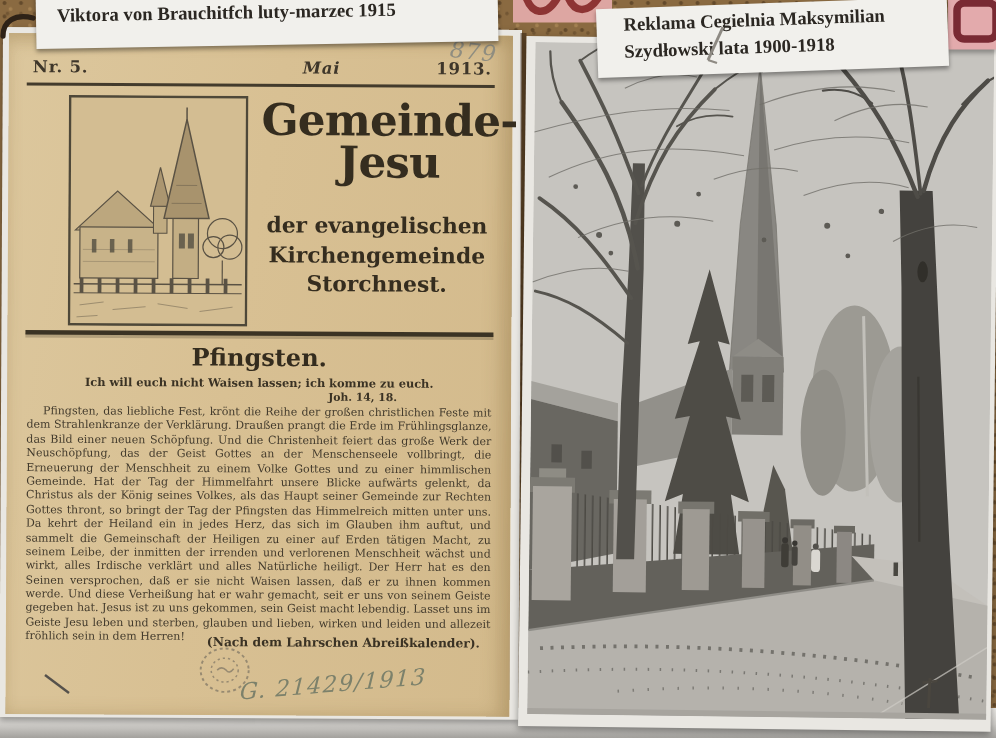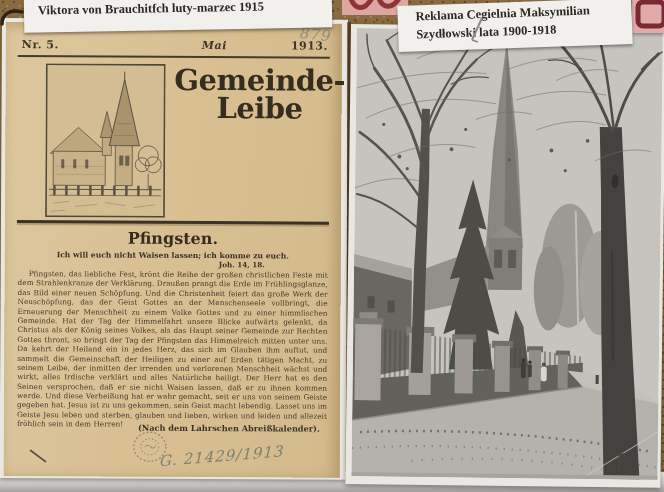--- a/index.html
+++ b/index.html
@@ -155,21 +155,26 @@
         <line x1="8" y1="140" x2="24" y2="138"></line>
           <line x1="30" y1="143" x2="52" y2="141"></line>
         <line x1="60" y1="139" x2="80" y2="142"></line>
           <line x1="88" y1="144" x2="110" y2="141"></line>
         <line x1="6" y1="148" x2="20" y2="147"></line>
       </g>
     </svg>
 
     <div class="abs" id="masthead-title">
       <span class="t1">Gemeinde-</span>
-      <span class="t2">Leibe</span>
+      <span class="t2">Jesu</span>
+    </div>
+    <div class="abs" id="masthead-sub">
+      <div>der evangelischen</div>
+      <div>Kirchengemeinde</div>
+      <div>Storchnest.</div>
     </div>
 
     <div class="abs" id="thick-rule"></div>
 
     <div class="abs" id="article-heading">Pfingsten.</div>
     <div class="abs" id="verse-line">Ich will euch nicht Waisen lassen; ich komme zu euch.</div>
     <div class="abs" id="verse-ref">Joh. 14, 18.</div>
     <div class="abs" id="article-body">Pfingsten, das liebliche Fest, krönt die Reihe der großen christlichen Feste mit dem Strahlenkranze der Verklärung. Draußen prangt die Erde im Frühlingsglanze, das Bild einer neuen Schöpfung. Und die Christenheit feiert das große Werk der Neuschöpfung, das der Geist Gottes an der Menschenseele vollbringt, die Erneuerung der Menschheit zu einem Volke Gottes und zu einer himmlischen Gemeinde. Hat der Tag der Himmelfahrt unsere Blicke aufwärts gelenkt, da Christus als der König seines Volkes, als das Haupt seiner Gemeinde zur Rechten Gottes thront, so bringt der Tag der Pfingsten das Himmelreich mitten unter uns. Da kehrt der Heiland ein in jedes Herz, das sich im Glauben ihm auftut, und sammelt die Gemeinschaft der Heiligen zu einer auf Erden tätigen Macht, zu seinem Leibe, der inmitten der irrenden und verlorenen Menschheit wächst und wirkt, alles Irdische verklärt und alles Natürliche heiligt. Der Herr hat es den Seinen versprochen, daß er sie nicht Waisen lassen, daß er zu ihnen kommen werde. Und diese Verheißung hat er wahr gemacht, seit er uns von seinem Geiste gegeben hat. Jesus ist zu uns gekommen, sein Geist macht lebendig. Lasset uns im Geiste Jesu leben und sterben, glauben und lieben, wirken und leiden und allezeit fröhlich sein in dem Herren!</div>
     <div class="abs" id="article-credit">(Nach dem Lahrschen Abreißkalender).</div>
 

